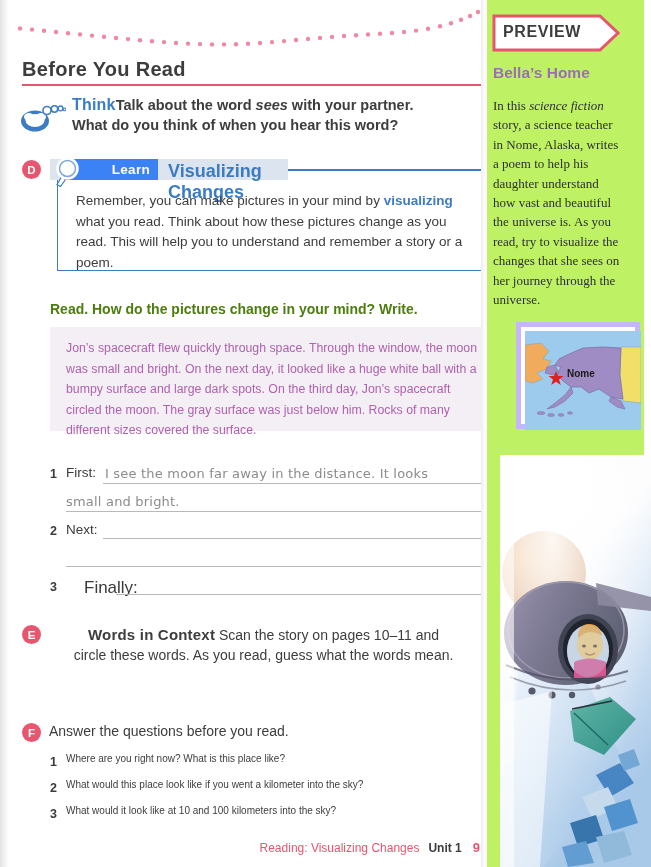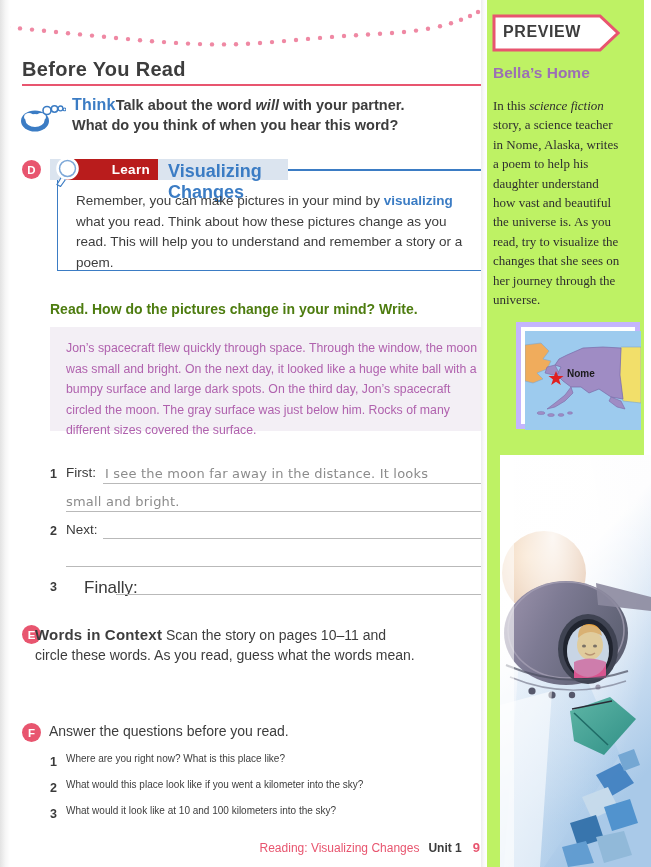--- a/index.html
+++ b/index.html
@@ -59,21 +59,21 @@
   }
 
   
   .learn-strip { position:absolute; left:50px; top:159px; width:240px; height:21px; }
   .learn-bg {
     position:absolute; left:0; top:0; width:238px; height:21px;
     background:#dbe4ef;
   }
   .learn-pill {
     position:absolute; left:14px; top:0; width:94px; height:21px;
-    background:#b91c1c; color:#ffffff;
+    background:#3b82f6; color:#ffffff;
     font-size:13.5px; font-weight:bold; letter-spacing:.3px;
     display:flex; align-items:center; justify-content:flex-end;
     padding-right:8px;
   }
   .mag-icon { position:absolute; left:4px; top:-2px; width:28px; height:30px; z-index:4; }
   .learn-topic {
     position:absolute; left:118px; top:2px;
     font-size:18px; font-weight:bold; color:#3b7cc4;
   }
   .learn-line {
@@ -113,21 +113,21 @@
     position:absolute; height:1px; background:#b9b9b9;
   }
   .hand {
     position:absolute; font-family:"DejaVu Sans", sans-serif;
     font-size:13px; color:#8c8c8c; letter-spacing:.2px;
   }
 
   
   .wic-block { position:absolute; left:22px; top:625px; width:470px; }
   .wic-head {
-    margin-left:13px; font-size:14px; line-height:20px; color:#3d3d3d;
+    margin-left:13px; font-size:14px; line-height:20px; color:#3d3d3d;text-align:center;
   }
   .wic-head b { font-size:15px; letter-spacing:.2px; }
   .word-box {
     position:absolute; left:152px; top:675px; width:235px; height:31px;
     border:1.5px solid #d9ab5c;
     display:flex; align-items:center; justify-content:center; gap:13px;
     font-size:14px; font-weight:bold; color:#3d3d3d;
   }
 
   
@@ -245,21 +245,21 @@
       <ellipse cx="15" cy="18" rx="14" ry="10.5" fill="#3b7cc4"></ellipse>
       <ellipse cx="15" cy="17.5" rx="9.5" ry="6.5" fill="#ffffff"></ellipse>
       <ellipse cx="9" cy="14" rx="5" ry="4" fill="#ffffff"></ellipse>
       <ellipse cx="21" cy="14" rx="5" ry="4" fill="#ffffff"></ellipse>
       <circle cx="27" cy="7.5" r="4" fill="none" stroke="#3b7cc4" stroke-width="1.6"></circle>
       <circle cx="34.5" cy="6" r="3.2" fill="none" stroke="#3b7cc4" stroke-width="1.5"></circle>
       <circle cx="40.5" cy="5.4" r="2.4" fill="none" stroke="#3b7cc4" stroke-width="1.3"></circle>
       <circle cx="44.5" cy="6.4" r="1.4" fill="none" stroke="#3b7cc4" stroke-width="1.1"></circle>
     </svg>
     <div class="think-text">
-      <span class="think-label">Think</span><span>Talk about the word </span><span class="it">will</span><span> with your partner.</span><br>
+      <span class="think-label">Think</span><span>Talk about the word </span><span class="it">sees</span><span> with your partner.</span><br>
       <span>What do you think of when you hear this word?</span>
     </div>
   </div>
 
   <div class="badge" style="left:22px; top:160px;">D</div>
 
   <div class="learn-strip">
     <div class="learn-bg"></div>
     <div class="learn-pill">Learn</div>
     <svg class="mag-icon" viewBox="0 0 28 30">

